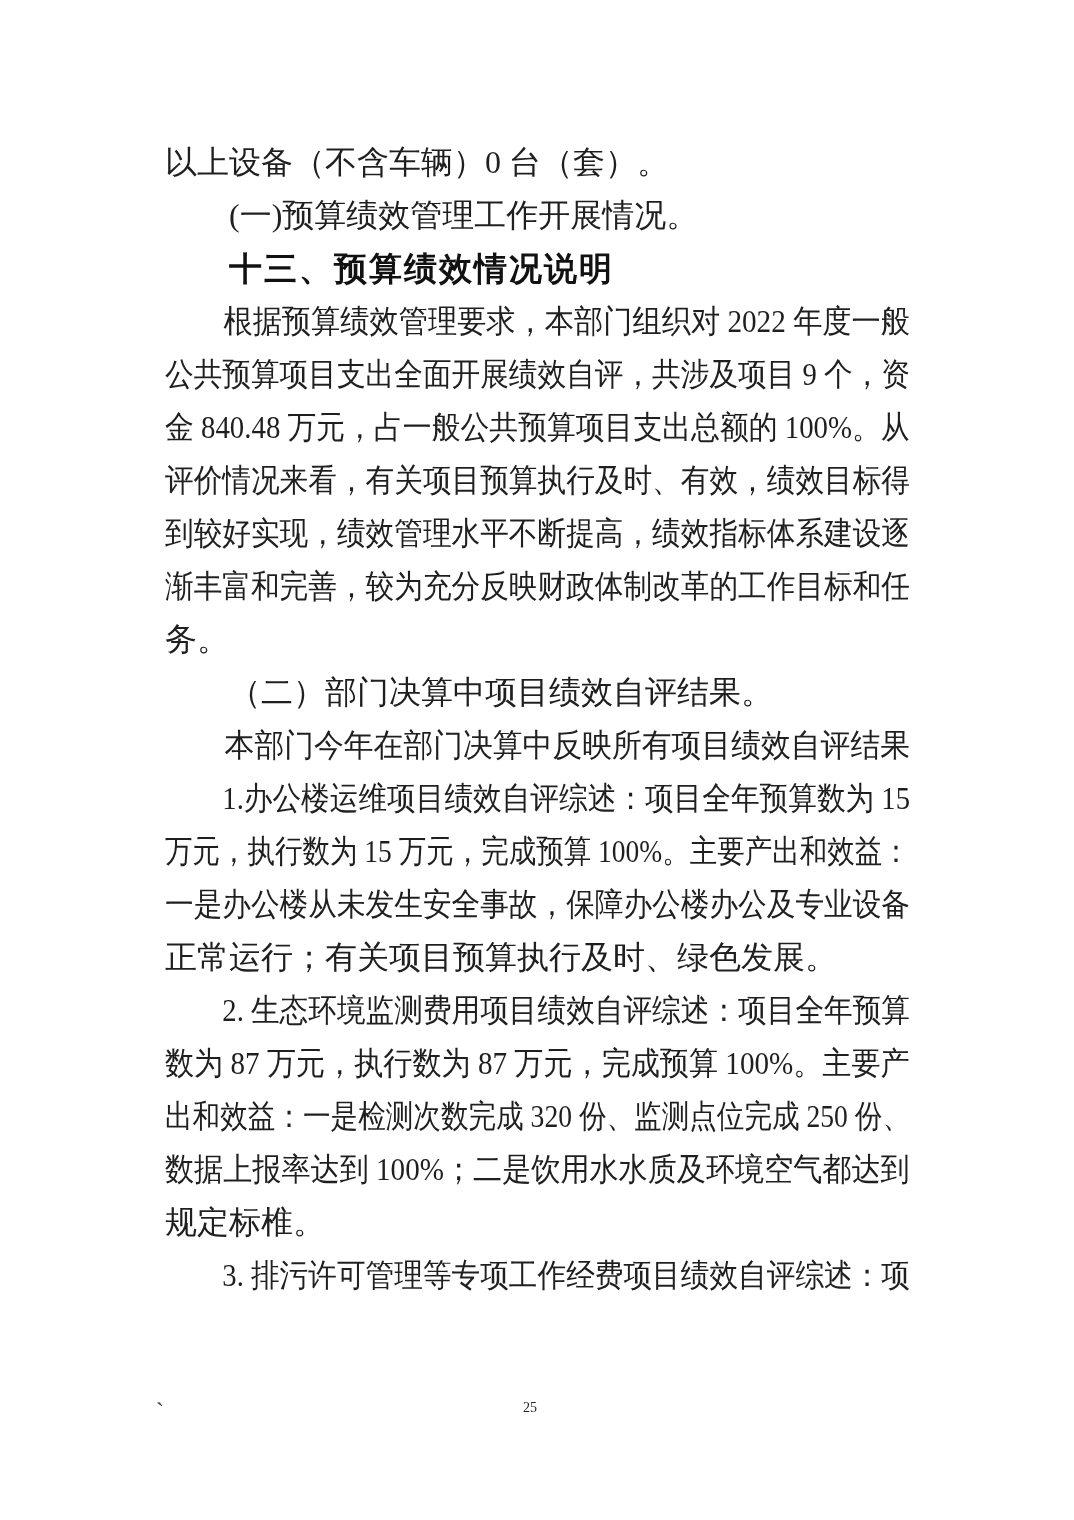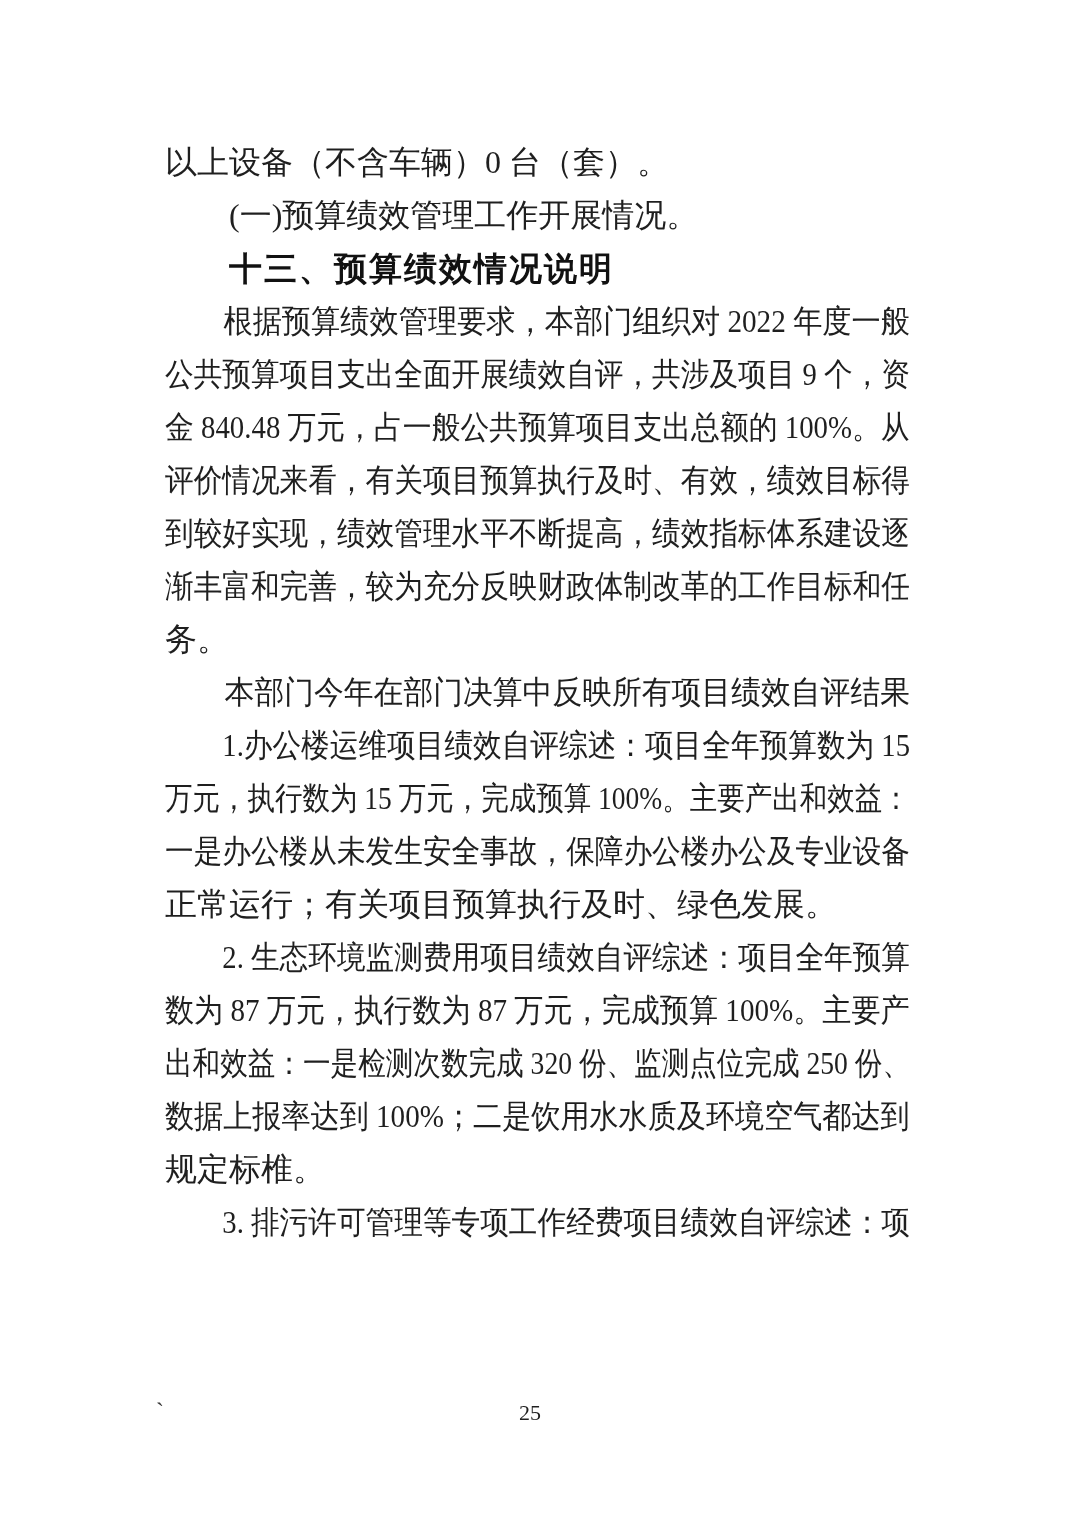--- a/index.html
+++ b/index.html
@@ -53,40 +53,41 @@
     font-size: 24px;
     color: #333333;
     font-family: "Liberation Serif", "DejaVu Serif", serif;
   }
   .footer-page {
     position: absolute;
     left: 0;
     top: 1400px;
     width: 1060px;
     text-align: center;
-    font-size: 22px;
+    font-size: 14px;
     color: #1f1f1f;
     font-family: "Liberation Serif", "DejaVu Serif", serif;
   }
 </style>
 </head>
 <body>
 
 <div class="page">
   <div class="doc-body">
     <div class="line">以上设备（不含车辆）0 台（套）。</div>
     <div class="line ind">(一)预算绩效管理工作开展情况。</div>
     <div class="line heading ind">十三、预算绩效情况说明</div>
     <div class="line ind just" style="transform: scaleX(0.91299); transform-origin: left center;">根据预算绩效管理要求，本部门组织对 2022 年度一般</div>
     <div class="line just" style="transform: scaleX(0.895433); transform-origin: left center;">公共预算项目支出全面开展绩效自评，共涉及项目 9 个，资</div>
     <div class="line just" style="transform: scaleX(0.900846); transform-origin: left center;">金 840.48 万元，占一般公共预算项目支出总额的 100%。从</div>
     <div class="line just" style="transform: scaleX(0.895433); transform-origin: left center;">评价情况来看，有关项目预算执行及时、有效，绩效目标得</div>
     <div class="line just" style="transform: scaleX(0.895433); transform-origin: left center;">到较好实现，绩效管理水平不断提高，绩效指标体系建设逐</div>
     <div class="line just" style="transform: scaleX(0.895433); transform-origin: left center;">渐丰富和完善，较为充分反映财政体制改革的工作目标和任</div>
     <div class="line">务。</div>
+    <div class="line ind">（二）部门决算中项目绩效自评结果。</div>
     <div class="line ind just" style="transform: scaleX(0.93125); transform-origin: left center;">本部门今年在部门决算中反映所有项目绩效自评结果</div>
     <div class="line ind just" style="transform: scaleX(0.895433); transform-origin: left center;">1.办公楼运维项目绩效自评综述：项目全年预算数为 15</div>
     <div class="line just" style="transform: scaleX(0.859285); transform-origin: left center;">万元，执行数为 15 万元，完成预算 100%。主要产出和效益：</div>
     <div class="line just" style="transform: scaleX(0.895433); transform-origin: left center;">一是办公楼从未发生安全事故，保障办公楼办公及专业设备</div>
     <div class="line">正常运行；有关项目预算执行及时、绿色发展。</div>
     <div class="line ind just" style="transform: scaleX(0.895433); transform-origin: left center;">2. 生态环境监测费用项目绩效自评综述：项目全年预算</div>
     <div class="line just" style="transform: scaleX(0.909646); transform-origin: left center;">数为 87 万元，执行数为 87 万元，完成预算 100%。主要产</div>
     <div class="line just" style="transform: scaleX(0.862269); transform-origin: left center;">出和效益：一是检测次数完成 320 份、监测点位完成 250 份、</div>
     <div class="line just" style="transform: scaleX(0.909646); transform-origin: left center;">数据上报率达到 100%；二是饮用水水质及环境空气都达到</div>
     <div class="line">规定标椎。</div>

